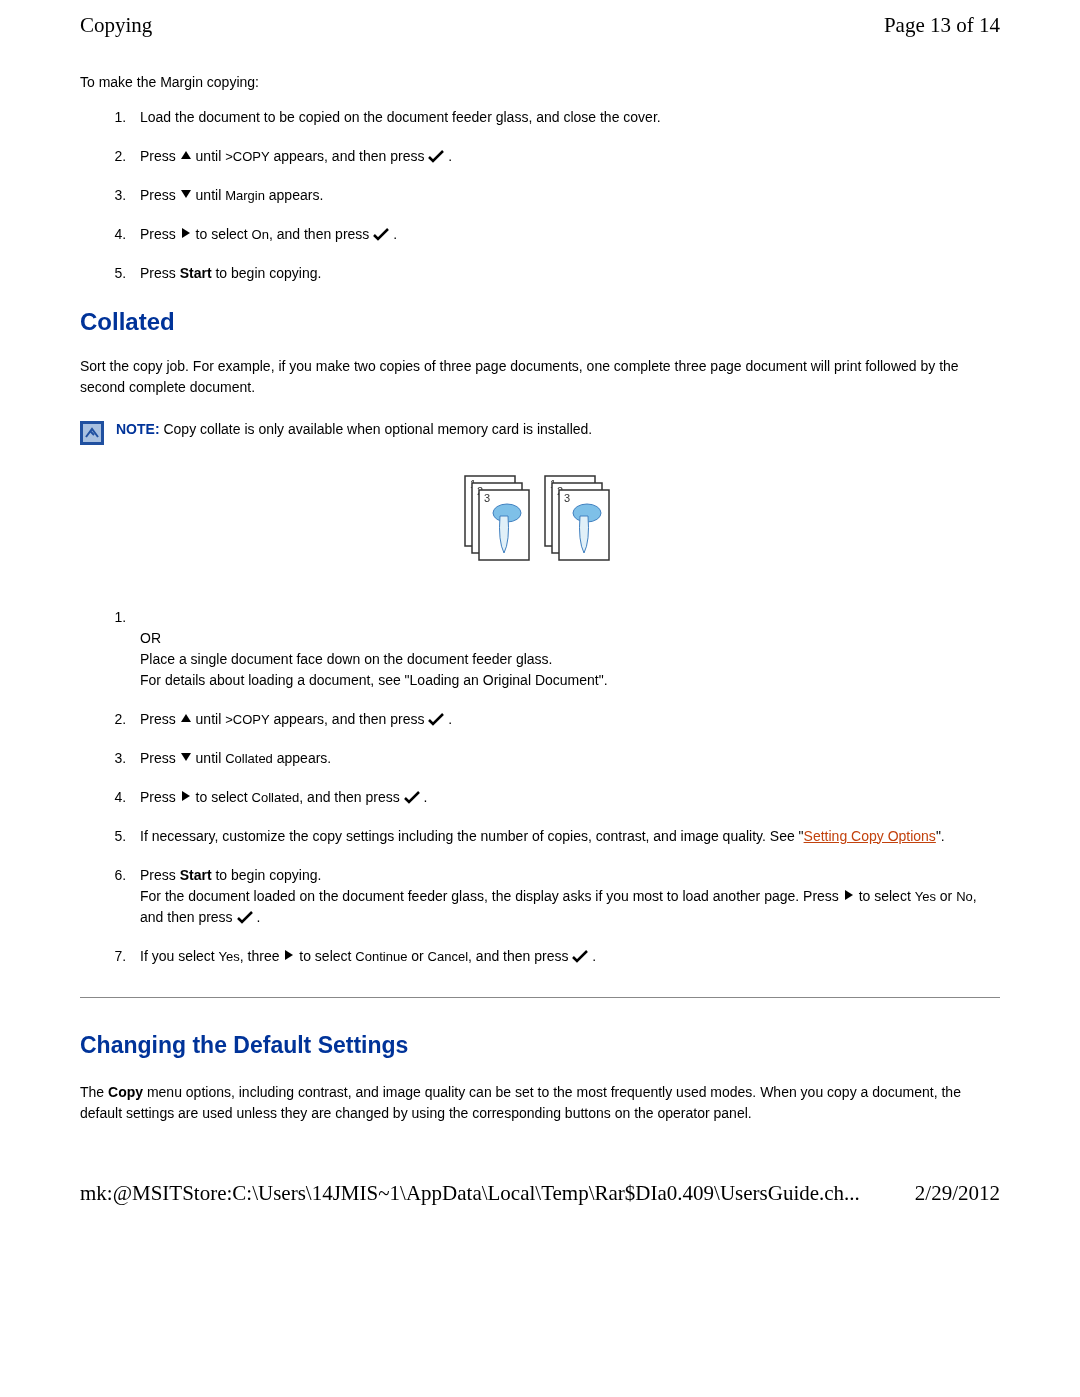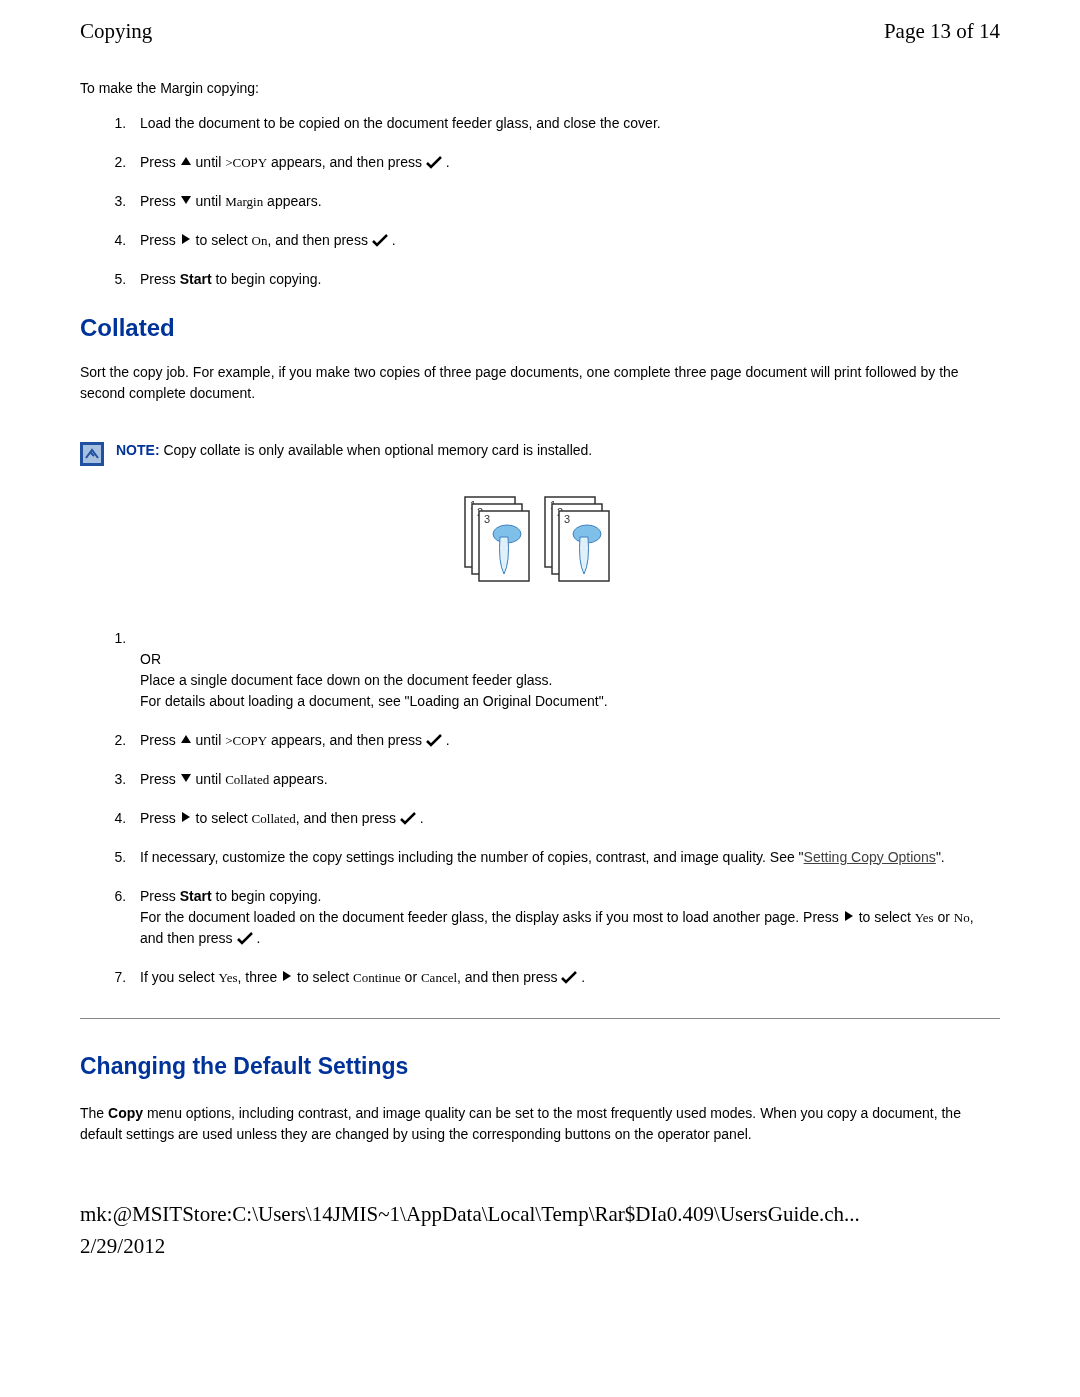--- a/index.html
+++ b/index.html
@@ -11,21 +11,21 @@
       font-family: Verdana, Arial, sans-serif;
       font-size: 14px;
       line-height: 1.5;
       color: #000;
       background: #fff;
       width: 1080px;
     }
     .page-header {
       display: flex;
       justify-content: space-between;
-      padding: 16px 80px 30px 80px;
+      padding: 10px 80px 30px 80px;
       font-family: 'Times New Roman', serif;
       font-size: 21px;
     }
     .content {
       padding: 0 80px;
     }
     p {
       margin-bottom: 14px;
     }
     ol {
@@ -42,73 +42,72 @@
       font-weight: bold;
       margin: 20px 0 16px 0;
     }
     h1.main-heading {
       color: #003399;
       font-size: 23px;
       font-weight: bold;
       margin: 30px 0 20px 0;
     }
     .mono {
-      font-family: Liberation Serif, serif;
+      font-family: Liberation Sans, sans-serif;
       font-size: 13px;
     }
     .triangle {
       display: inline-block;
       position: relative;
       top: -2px;
     }
     .triangle-up svg,
     .triangle-down svg,
     .triangle-right svg,
     .checkmark svg {
       vertical-align: middle;
     }
     .note-row {
       display: flex;
       align-items: flex-start;
       margin-bottom: 20px;
-      margin-top: 36px;
+      margin-top: 21px;
     }
     .note-icon {
       flex-shrink: 0;
       margin-right: 12px;
       margin-top: 2px;
     }
     .note-label {
       color: #003399;
       font-weight: bold;
     }
     .collate-image {
       text-align: center;
       margin: 20px 0 30px 0;
     }
     .collate-svg {
       display: inline-block;
     }
     .link {
-      color: #404040;
+      color: #c2410c;
       text-decoration: underline;
       margin-top: 6px;
     }
     hr.divider {
       margin: 30px 0;
       border: none;
       border-top: 1px solid #888;
     }
     .page-footer {
       display: flex;
       justify-content: space-between;
       padding: 40px 80px 10px 80px;
       font-family: 'Times New Roman', serif;
       font-size: 21px;
-      flex-direction: column;
     }
     .bold {
       font-weight: bold;
     }
   </style>
 </head>
 <body>
 
 <div class="page-header">
   <span>Copying</span>

